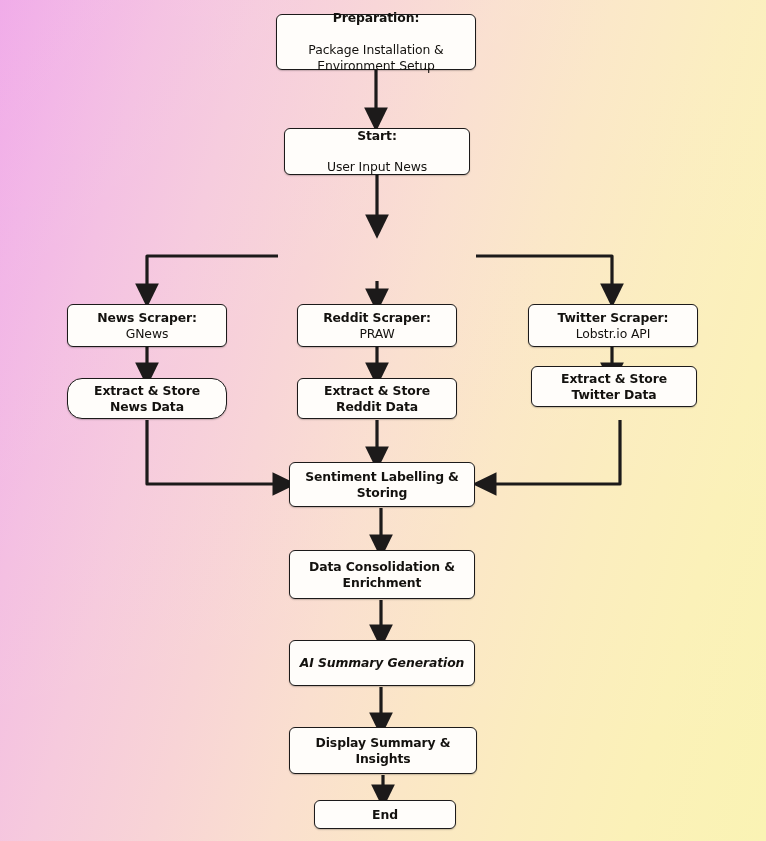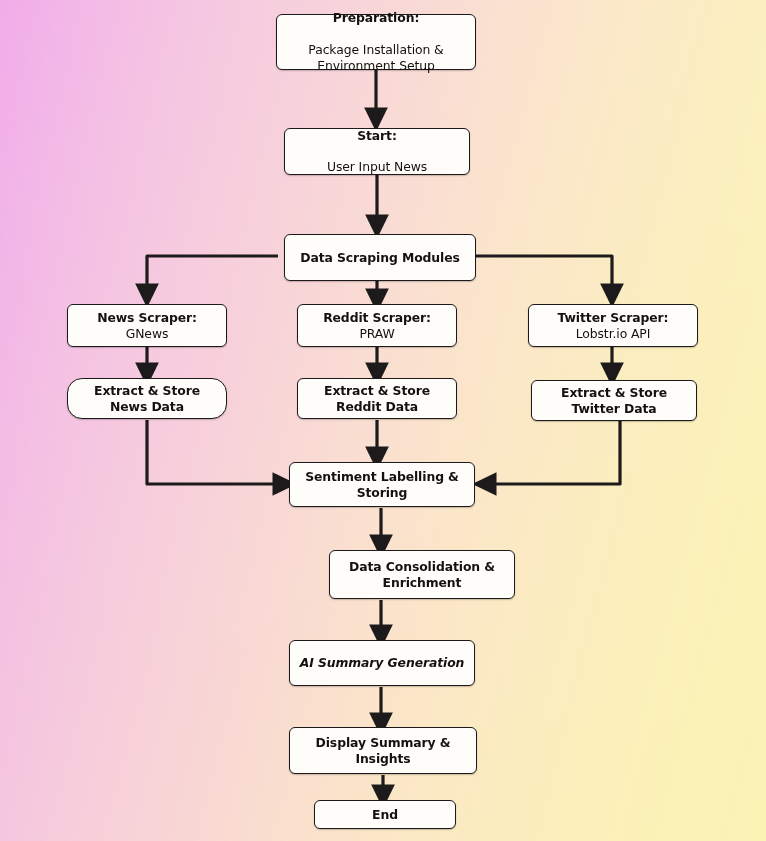--- a/index.html
+++ b/index.html
@@ -96,23 +96,20 @@
     </div>
   </div>
 
   <div class="node" style="left:284px; top:128px; width:186px; height:47px;">
     <div class="txt">
       <span class="hd">Start:</span>
       <span class="sub">User Input News</span>
     </div>
   </div>
 
-  <div class="node bold" style="left:284px; top:234px; width:192px; height:47px;">
-    <div class="txt">Data Scraping Modules</div>
-  </div>
 
   <div class="node" style="left:67px; top:304px; width:160px; height:43px;">
     <div class="txt"><span class="lbl">News Scraper:</span> <span class="val">GNews</span></div>
   </div>
 
   <div class="node" style="left:297px; top:304px; width:160px; height:43px;">
     <div class="txt"><span class="lbl">Reddit Scraper:</span> <span class="val">PRAW</span></div>
   </div>
 
   <div class="node" style="left:528px; top:304px; width:170px; height:43px;">
@@ -120,29 +117,29 @@
   </div>
 
   <div class="node bold" style="left:67px; top:378px; width:160px; height:41px;border-radius:15px;">
     <div class="txt">Extract &amp; Store News Data</div>
   </div>
 
   <div class="node bold" style="left:297px; top:378px; width:160px; height:41px;">
     <div class="txt">Extract &amp; Store Reddit Data</div>
   </div>
 
-  <div class="node bold" style="left:531px; top:380px; width:166px; height:41px;">
+  <div class="node bold" style="left:531px; top:366px; width:166px; height:41px;">
     <div class="txt">Extract &amp; Store Twitter Data</div>
   </div>
 
   <div class="node bold" style="left:289px; top:462px; width:186px; height:45px;">
     <div class="txt">Sentiment Labelling &amp; Storing</div>
   </div>
 
-  <div class="node bold" style="left:289px; top:550px; width:186px; height:49px;margin-left:40px;">
+  <div class="node bold" style="left:289px; top:550px; width:186px; height:49px;">
     <div class="txt">Data Consolidation &amp;
 Enrichment</div>
   </div>
 
   <div class="node bold" style="left:289px; top:640px; width:186px; height:46px;font-style:italic;">
     <div class="txt">AI Summary Generation</div>
   </div>
 
   <div class="node bold" style="left:289px; top:727px; width:188px; height:47px;">
     <div class="txt">Display Summary &amp; Insights</div>

